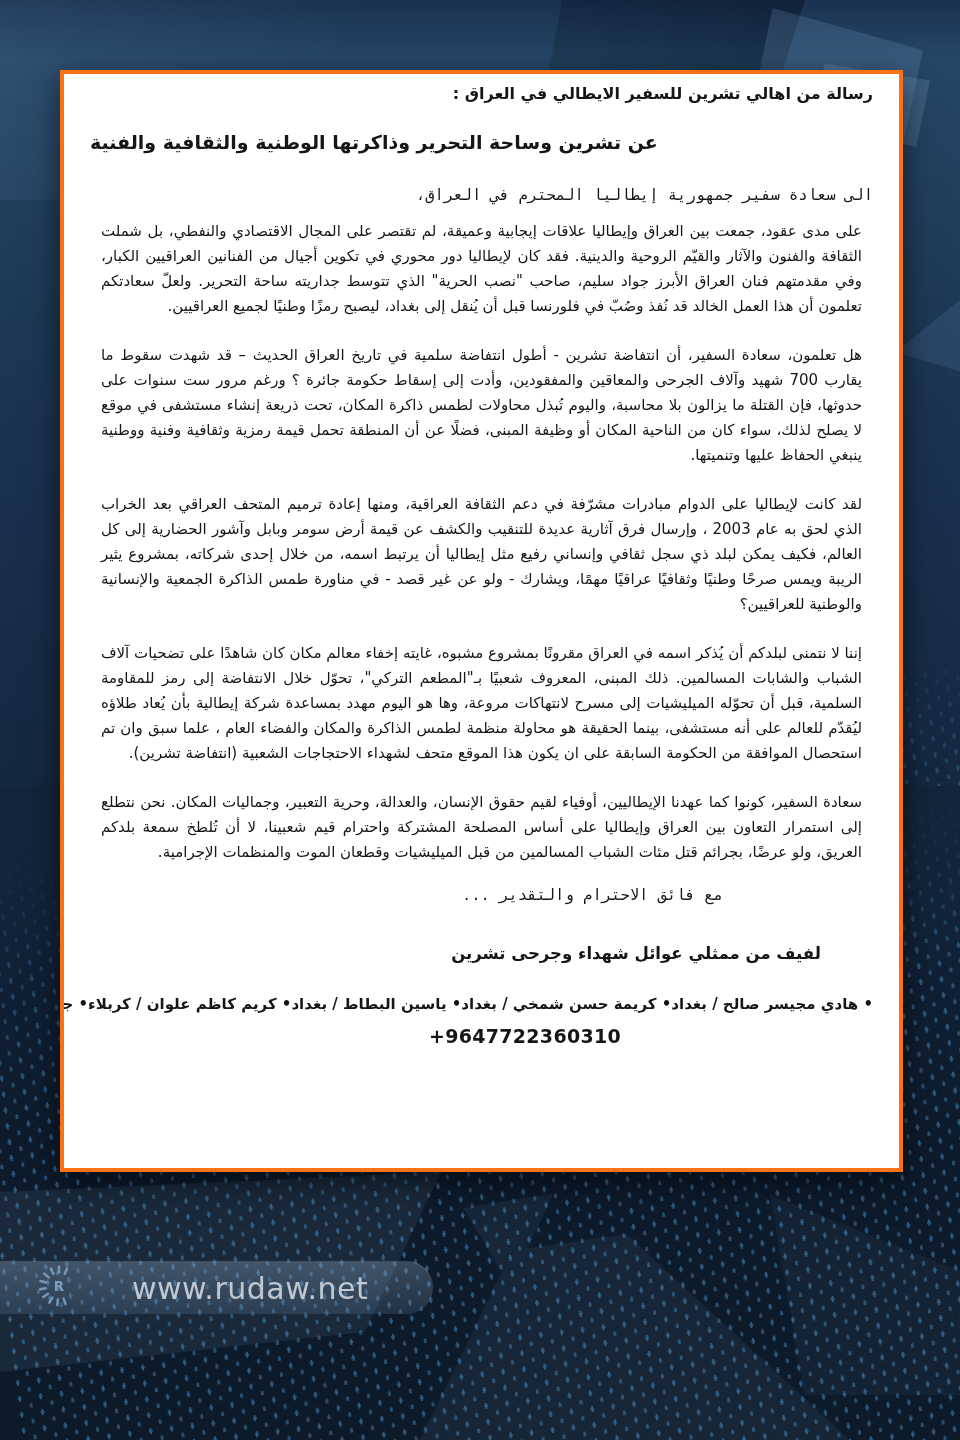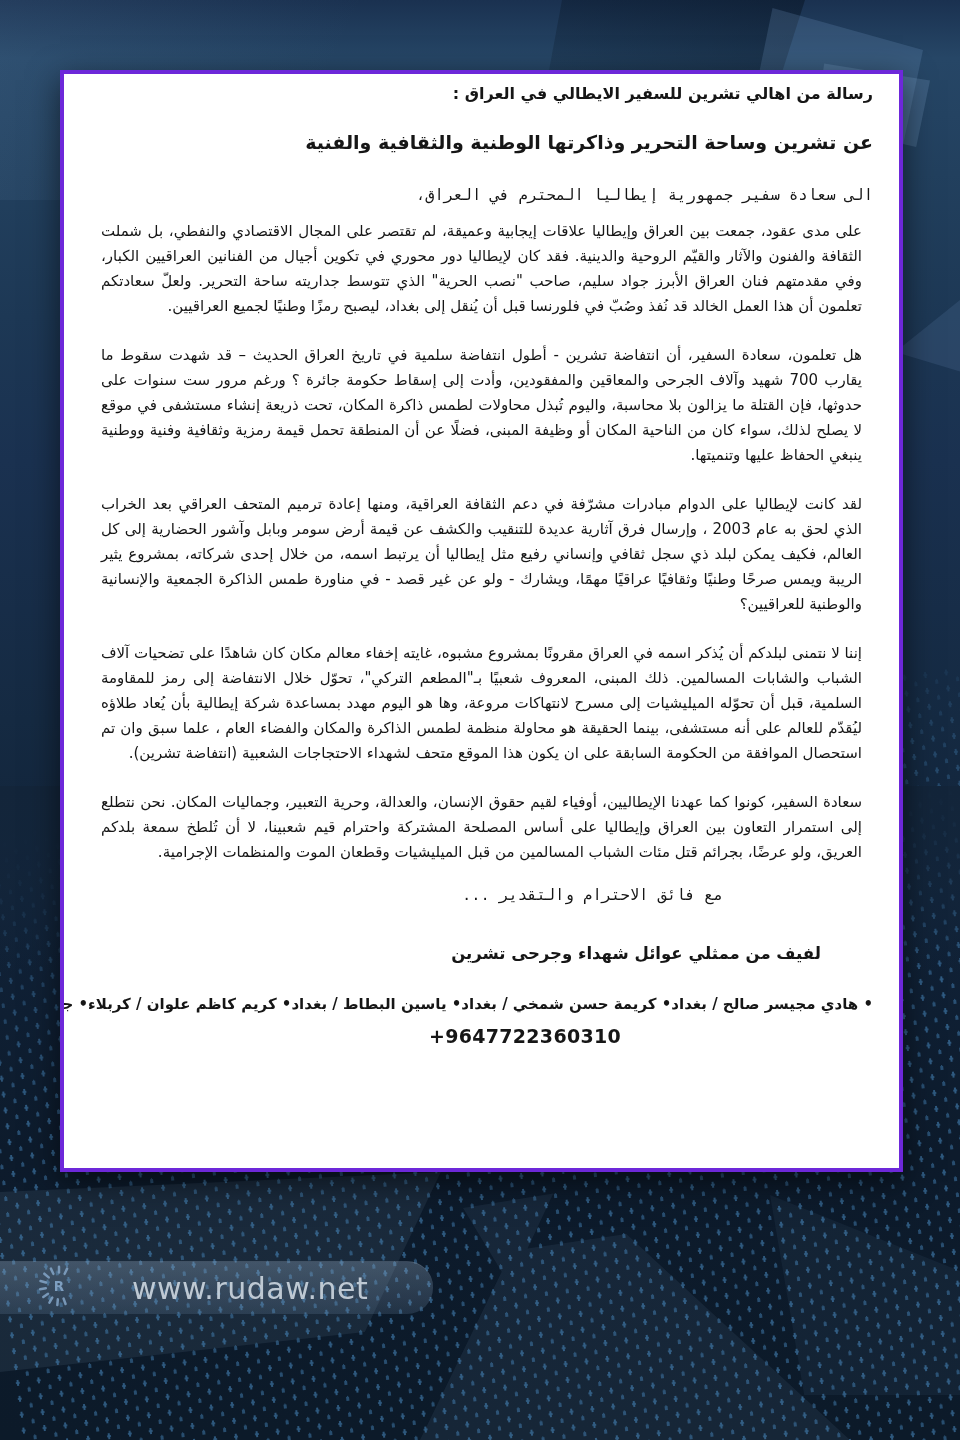--- a/index.html
+++ b/index.html
@@ -64,26 +64,26 @@
     display:flex;align-items:center;
   }
   .rudaw-logo{margin-left:36px;flex:none;}
   .watermark-url{
     margin-left:50px;font-size:30px;color:#c6d0da;letter-spacing:.5px;
     font-family:"DejaVu Sans",sans-serif;opacity:.95;
   }
   
   .document{
     position:absolute;left:60px;top:70px;width:843px;height:1102px;z-index:4;
-    box-sizing:border-box;background:#ffffff;border:4px solid #6d28d9;
+    box-sizing:border-box;background:#ffffff;border:4px solid #f97316;
     box-shadow:0 10px 30px rgba(0,0,0,.55);
     padding:8px 26px 20px 26px;direction:rtl;color:#161616;overflow:hidden;
   }
   .intro-line{font-weight:bold;font-size:16px;line-height:24px;text-align:right;margin:0;}
-  .doc-title{font-weight:bold;font-size:19px;line-height:28px;text-align:right;margin:22px 0 13px;}
+  .doc-title{font-weight:bold;font-size:19px;line-height:28px;text-align:left;margin:22px 0 13px;}
   .addressee{font-size:15.5px;line-height:24px;text-align:right;margin:28px 0 5px;font-family:Liberation Mono, monospace;}
   .greeting{font-size:15.5px;line-height:24px;text-align:right;margin:26px 0 0;}
   .paragraphs{margin:11px;}
   .paragraphs .letter-p{
     font-size:15px;line-height:25px;text-align:justify;margin:0 0 24px;
   }
   .paragraphs .letter-p:first-child{margin-top:0;}
   .closing{font-size:15.5px;line-height:26px;text-align:right;padding-left:0;
     padding-right:150px;margin:-6px 0 0;font-family:Liberation Mono, monospace;}
   .signature{position:absolute;top:868px;right:26px;width:474px;}

